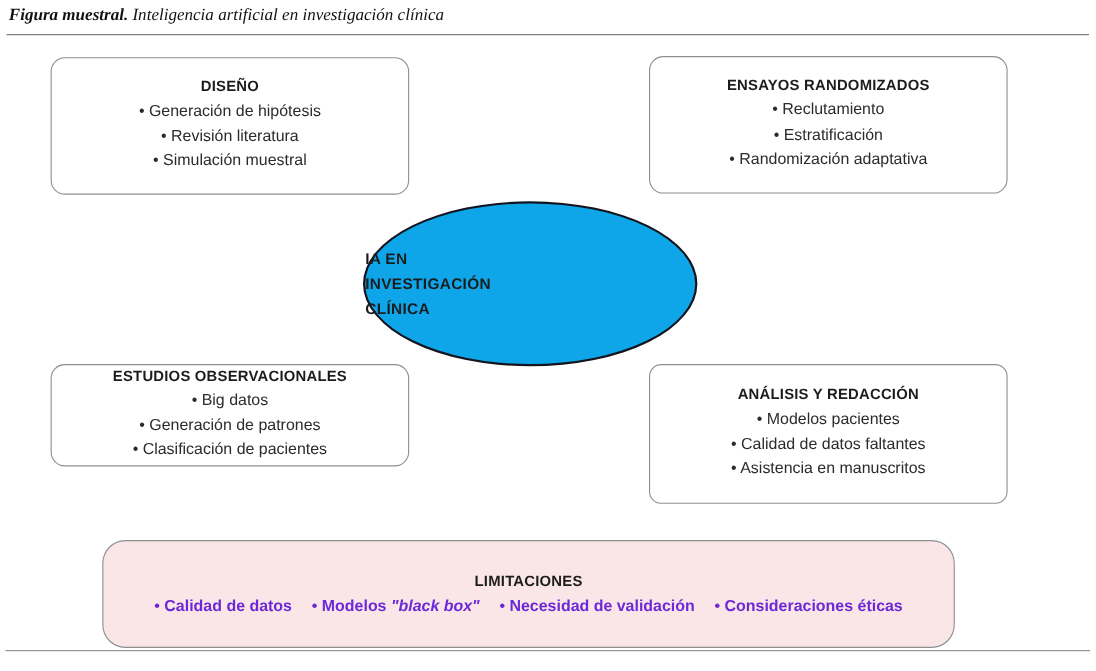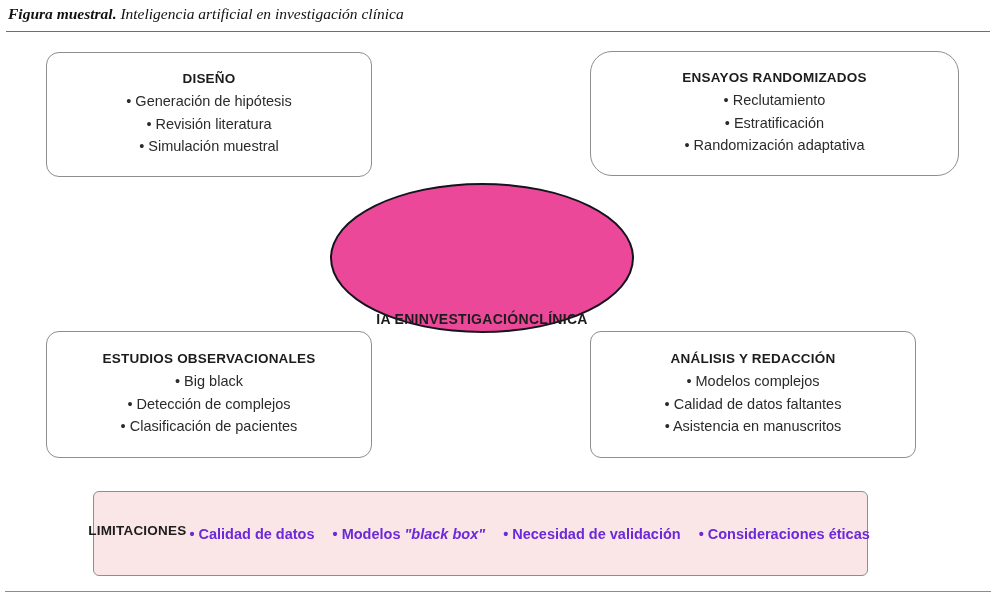--- a/index.html
+++ b/index.html
@@ -74,61 +74,62 @@
   .node-item {
     font-size: 14.5px;
     font-weight: normal;
     color: #2b2b2b;
     line-height: 1.55;
     white-space: nowrap;
   }
 
   
   #box-diseno            { left: 46px;  top: 52px;  width: 326px; height: 125px; }
-  #box-ensayos          { left: 590px; top: 51px;  width: 369px; height: 125px; border-radius: 22px; }
-  #box-observacionales  { left: 46px;  top: 331px; width: 326px; height: 127px; }
+  #box-ensayos          { left: 590px; top: 51px;  width: 326px; height: 125px; }
+  #box-observacionales  { left: 46px;  top: 331px; width: 326px; height: 93px; }
   #box-analisis         { left: 590px; top: 331px; width: 326px; height: 127px; border-radius: 11px; }
 
   
   .center-ellipse {
     position: absolute;
     left: 330px;
     top: 183px;
     width: 304px;
     height: 150px;
     box-sizing: border-box;
     border: 2px solid #14141e;
     border-radius: 50%;
-    background: #ec4899;
+    background: #0ea5e9;
     display: flex;
-    align-items: flex-end;
+    flex-direction: column;
+    align-items: flex-start;
     justify-content: center;
     text-align: center;
   }
   .center-line {
     font-size: 14px;
     font-weight: bold;
     color: #1c1c1c;
     line-height: 1.62;
     letter-spacing: 0.3px;
   }
 
   
   #box-limitaciones {
     position: absolute;
     left: 93px;
     top: 491px;
     width: 775px;
-    height: 85px;
+    height: 98px;
     box-sizing: border-box;
     border: 1.5px solid #8e8e8e;
-    border-radius: 6px;
+    border-radius: 21px;
     background: #fae6e6;
     display: flex;
-    flex-direction: row;
+    flex-direction: column;
     align-items: center;
     justify-content: center;
     text-align: center;
   }
   .lim-title {
     font-size: 13.5px;
     font-weight: bold;
     color: #1c1c1c;
     letter-spacing: 0.2px;
     margin-bottom: 7px;
@@ -167,28 +168,28 @@
 </div>
 
 <div class="center-ellipse">
   <div class="center-line">IA EN</div>
   <div class="center-line">INVESTIGACIÓN</div>
   <div class="center-line">CLÍNICA</div>
 </div>
 
 <div class="node-box" id="box-observacionales">
   <div class="node-title">ESTUDIOS OBSERVACIONALES</div>
-  <div class="node-item">• Big black</div>
-  <div class="node-item">• Detección de complejos</div>
+  <div class="node-item">• Big datos</div>
+  <div class="node-item">• Generación de patrones</div>
   <div class="node-item">• Clasificación de pacientes</div>
 </div>
 
 <div class="node-box" id="box-analisis">
   <div class="node-title">ANÁLISIS Y REDACCIÓN</div>
-  <div class="node-item">• Modelos complejos</div>
+  <div class="node-item">• Modelos pacientes</div>
   <div class="node-item">• Calidad de datos faltantes</div>
   <div class="node-item">• Asistencia en manuscritos</div>
 </div>
 
 <div id="box-limitaciones">
   <div class="lim-title">LIMITACIONES</div>
   <div class="lim-items">
     <span class="lim-chunk"><span>•</span> <span>Calidad de datos</span></span><span class="lim-sep"></span><span class="lim-chunk"><span>•</span> <span>Modelos </span><span class="lim-italic">"black box"</span></span><span class="lim-sep"></span><span class="lim-chunk"><span>•</span> <span>Necesidad de validación</span></span><span class="lim-sep"></span><span class="lim-chunk"><span>•</span> <span>Consideraciones éticas</span></span>
   </div>
 </div>

